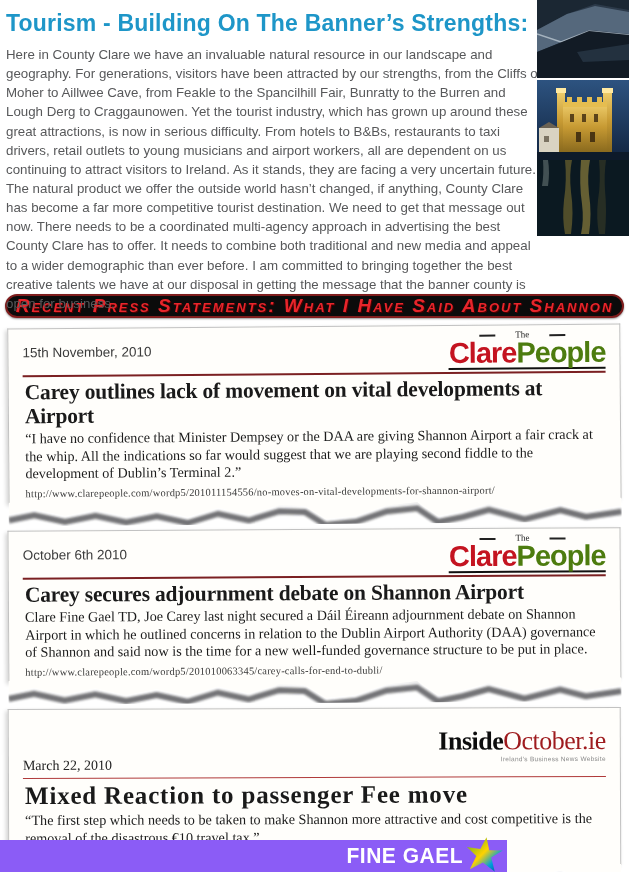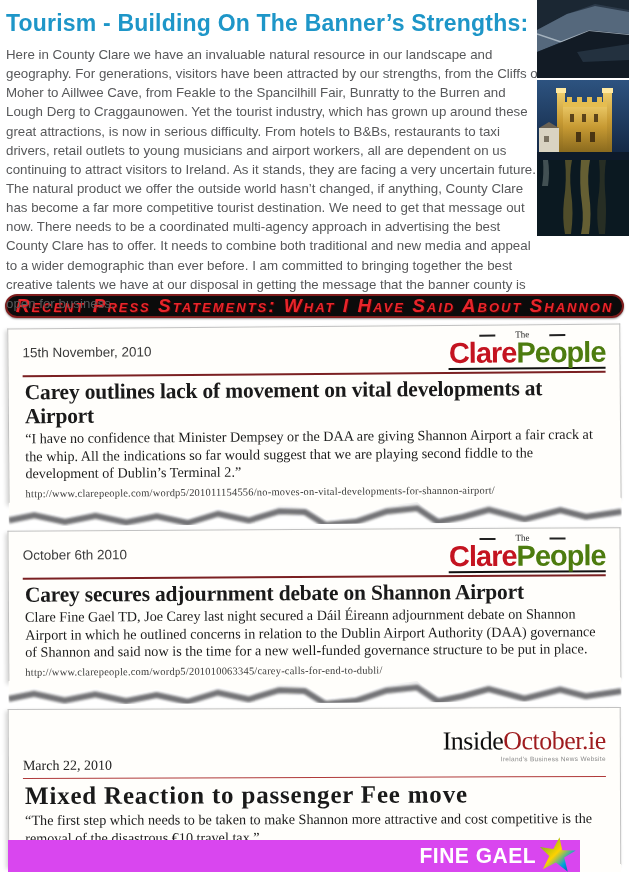--- a/index.html
+++ b/index.html
@@ -75,28 +75,28 @@
     font-size:9px; color:#222; display:flex; align-items:center; gap:20px;
   }
   .cp-logo .cp-the i { display:inline-block; width:16px; height:2px; background:#222; }
   .cp-word { font-size:29px; font-weight:900; letter-spacing:-1px;text-align:right; }
   .cp-clare { color:#c41420; }
   .cp-people { color:#4d7c0f; }
 
   
   .ii-logo { text-align:right; line-height:1; padding-top:4px; }
   .ii-word { font-family:"Liberation Serif", serif; font-size:26px; letter-spacing:-0.5px; }
-  .ii-inside { color:#0d0d0d; font-weight:normal; }
+  .ii-inside { color:#0d0d0d; font-weight:bold; }
   .ii-ireland { color:#9e1b1e; }
   .ii-tagline { font-size:6.5px; color:#8a8a8a; margin-top:2px; letter-spacing:0.3px; }
 
   
   .footer-bar {
-    position:absolute; left:8px; bottom:0; width:572px; height:32px;
-    background:#d946ef;
+    position:absolute; left:0; bottom:0; width:507px; height:32px;
+    background:#8b5cf6;
   }
   .fg-wordmark {
     position:absolute; right:44px; top:4px; color:#fff; font-weight:bold;
     font-size:21px; letter-spacing:0.5px; transform:scaleY(1.06);
   }
   .fg-star { position:absolute; right:2px; top:-6px; }
 </style>
 </head>
 <body>
 

